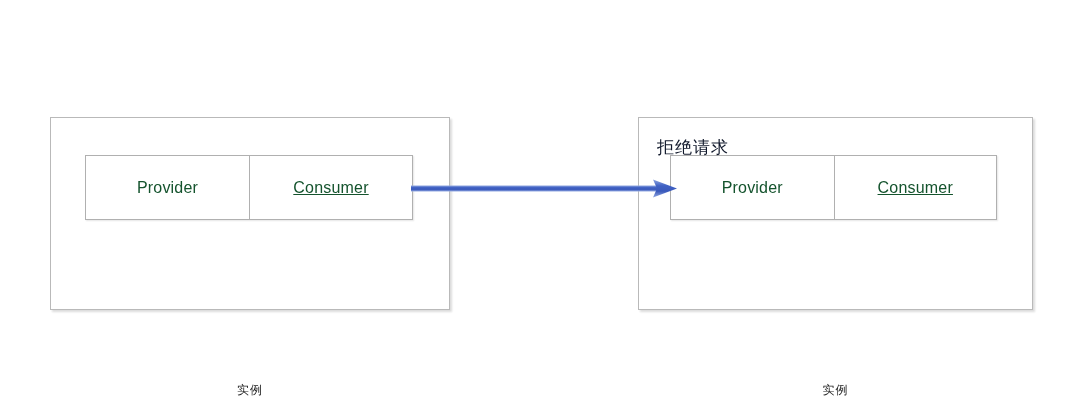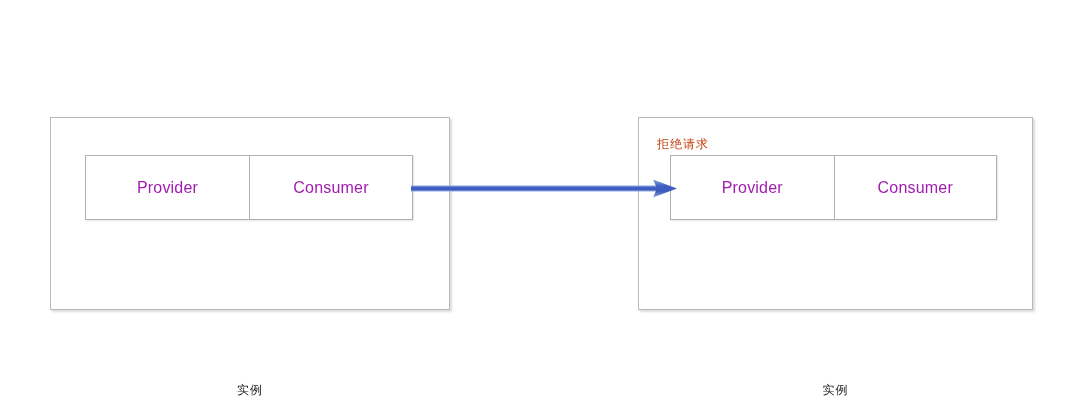--- a/index.html
+++ b/index.html
@@ -41,46 +41,47 @@
   #strip-left  { left: 85px;  top: 155px; width: 328px; height: 65px; }
   #strip-right { left: 670px; top: 155px; width: 327px; height: 65px; }
 
   .node-cell {
     flex: 1 1 50%;
     display: flex;
     align-items: center;
     justify-content: center;
     box-sizing: border-box;
     font-size: 16px;
-    color: #a21caf;
+    color: #14532d;
     letter-spacing: 0.2px;
   }
   .node-cell + .node-cell {
     border-left: 1px solid #b0b0b0;
+    text-decoration: underline;
   }
 
   
   .instance-caption {
     position: absolute;
     width: 100%;
     text-align: center;
     font-size: 12px;
     color: #1b1b1b;
     letter-spacing: 1px;
   }
   #caption-left  { left: 0; top: 264px; }
   #caption-right { left: 0; top: 264px; }
 
   
   .reject-label {
     position: absolute;
     left: 657px;
     top: 136px;
-    font-size: 12px;
-    color: #c2410c;
+    font-size: 17px;
+    color: #0f172a;
     letter-spacing: 1px;
     white-space: nowrap;
     z-index: 5;
   }
 
   
   #arrow-svg {
     position: absolute;
     left: 405px;
     top: 172px;

